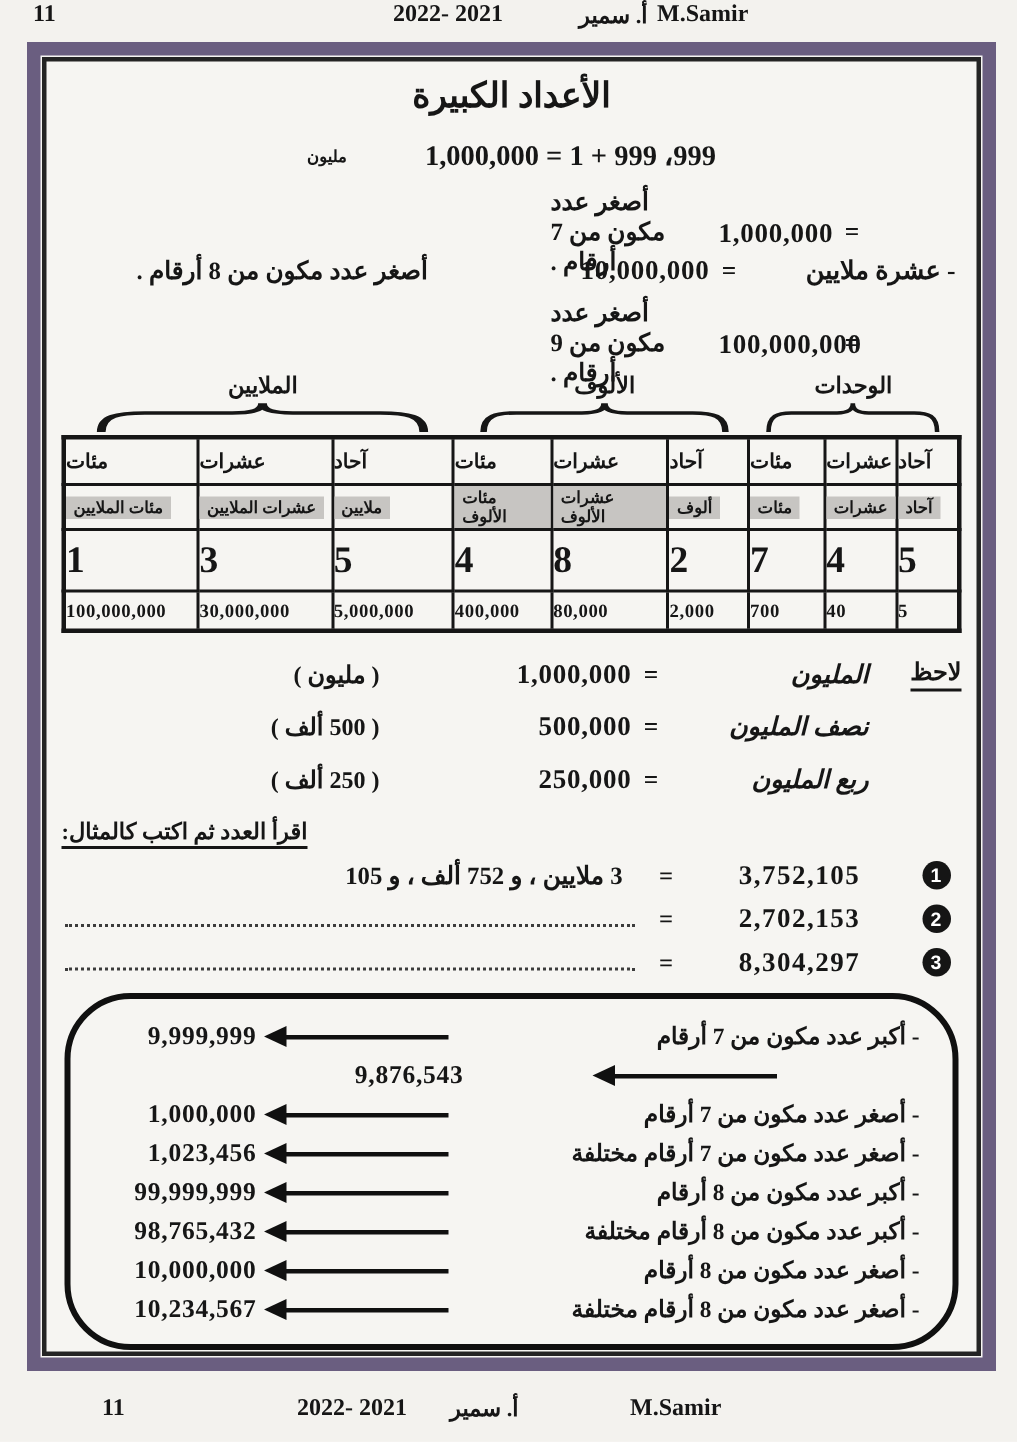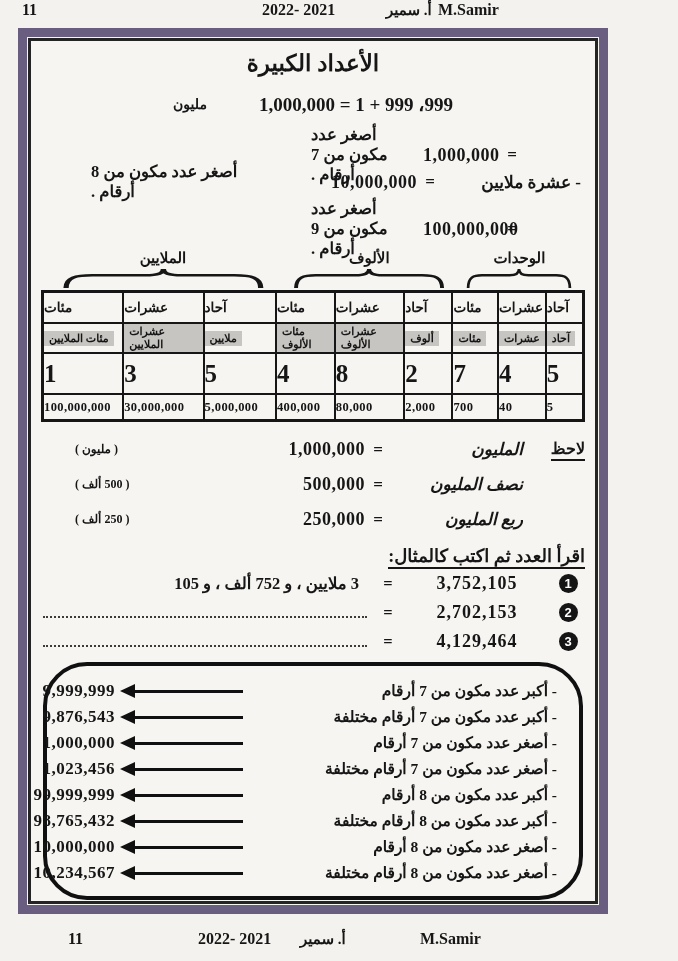--- a/index.html
+++ b/index.html
@@ -10,30 +10,30 @@
   }
   
   .strip{position:absolute;left:0;right:0;height:24px;font-size:16px;}
   .strip span{position:absolute;white-space:nowrap;}
   .top-strip{top:1px;}
   .bottom-strip{top:930px;}
   .pos-pn-t{left:22px;}  .pos-yr-t{left:262px;} .pos-ar-t{left:386px;font-size:15px;} .pos-en-t{left:438px;}
   .pos-pn-b{left:68px;}  .pos-yr-b{left:198px;} .pos-ar-b{left:300px;font-size:15px;} .pos-en-b{left:420px;}
 
   
-  .frame{position:absolute;top:28px;left:18px;width:590px;height:886px;
+  .frame{position:absolute;top:28px;left:18px;width:646px;height:886px;
          border:9px solid #6a5e80;box-sizing:border-box;background:#f6f5f2;}
   .frame-inner{position:absolute;inset:1px;border:3px solid #242424;box-sizing:border-box;
                padding:4px 10px;}
 
   
   .title{text-align:center;font-size:23px;margin-top:4px;line-height:30px;}
   .intro-row{direction:rtl;display:flex;justify-content:center;align-items:center;
              gap:52px;margin-top:12px;height:26px;font-size:19px;}
-  .intro-label{font-size:14px;}
+  .intro-label{font-size:11px;}
 
   
   .defs{margin-top:8px;}
   .def-row{direction:rtl;display:grid;grid-template-columns:138px 26px 152px 1fr;
            align-items:center;height:37px;font-size:17px;padding:0 4px;}
   .def-term{text-align:start;}
   .def-eq{text-align:center;}
   .def-val{direction:ltr;text-align:right;padding-left:6px;font-size:18px;letter-spacing:.5px;}
   .def-note{text-align:left;padding-left:46px;font-size:16.5px;}
 
@@ -54,24 +54,24 @@
   tr.r-val td{height:24px;font-size:12.5px;letter-spacing:.4px;}
 
   
   .note{margin-top:10px;}
   .note-row{direction:rtl;display:grid;grid-template-columns:62px 132px 26px 168px 1fr;
             align-items:center;height:35px;font-size:17px;}
   .note-head{font-size:16px;border-bottom:2px solid #161616;width:fit-content;padding-bottom:1px;}
   .note-term{text-align:start;font-style:italic;}
   .note-eq{text-align:center;}
   .note-val{direction:ltr;text-align:right;padding-left:6px;font-size:18px;letter-spacing:.5px;}
-  .note-paren{text-align:left;padding-left:34px;font-size:12px;}
-
-  
-  .read-heading{direction:rtl;text-align:right;font-size:18px;margin-top:8px;height:24px;}
+  .note-paren{text-align:right;padding-left:34px;font-size:16px;}
+
+  
+  .read-heading{direction:rtl;text-align:left;font-size:15px;margin-top:8px;height:24px;}
   .read-heading span{border-bottom:2px solid #161616;padding-bottom:1px;}
   .ex-row{direction:rtl;display:grid;grid-template-columns:34px 148px 30px 1fr;
           align-items:center;height:29px;font-size:16.5px;}
   .circle{width:19px;height:19px;border-radius:50%;background:#151515;color:#fff;
           display:flex;align-items:center;justify-content:center;
           font-size:13px;font-family:"Liberation Sans",sans-serif;margin:0 auto;}
   .ex-val{direction:ltr;text-align:center;font-size:18px;letter-spacing:1px;}
   .ex-eq{text-align:center;}
   .ex-answer{text-align:start;padding-right:14px;}
   .dots{border-bottom:2.5px dotted #3c3c3c;height:12px;margin:0 6px 4px 2px;}
@@ -243,36 +243,35 @@
         <span class="ex-answer">3 ملايين ،  و  752 ألف ،  و  105</span>
       </div>
       <div class="ex-row">
         <span class="circle">2</span>
         <span class="ex-val">2,702,153</span>
         <span class="ex-eq">=</span>
         <span class="dots"></span>
       </div>
       <div class="ex-row">
         <span class="circle">3</span>
-        <span class="ex-val">4,129,464</span>
+        <span class="ex-val">8,304,297</span>
         <span class="ex-eq">=</span>
         <span class="dots"></span>
       </div>
     </div>
 
     <div class="sum-box">
       <div class="box-row">
         <span class="box-label">-  أكبر  عدد مكون من 7 أرقام</span>
         <span class="arrow-cell">
             <span class="arrow"></span>
           </span>
         <span class="box-val">9,999,999</span>
       </div>
       <div class="box-row">
-        <span class="box-label">-  أكبر  عدد مكون من 7 أرقام مختلفة</span>
         <span class="arrow-cell">
             <span class="arrow"></span>
           </span>
         <span class="box-val">9,876,543</span>
       </div>
       <div class="box-row">
         <span class="box-label">-  أصغر عدد مكون من 7 أرقام</span>
         <span class="arrow-cell">
             <span class="arrow"></span>
           </span>

